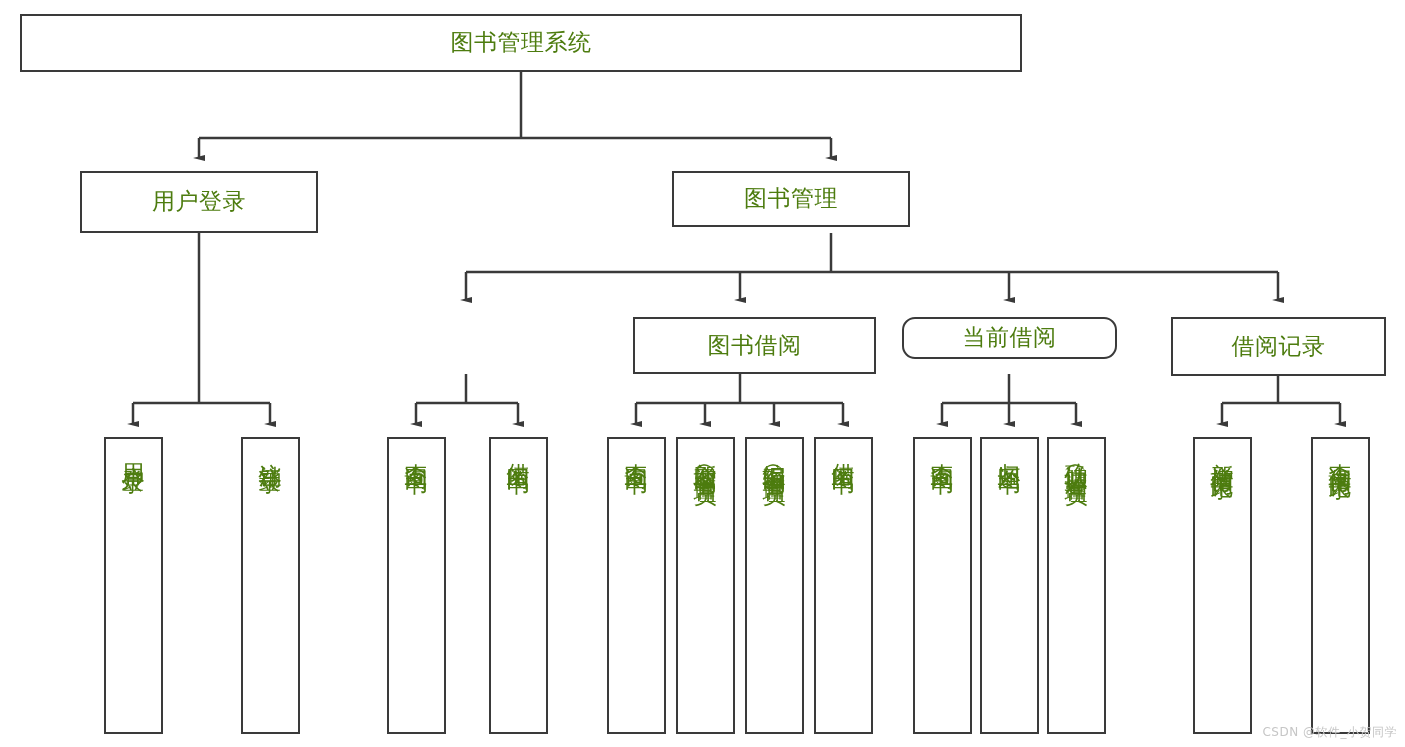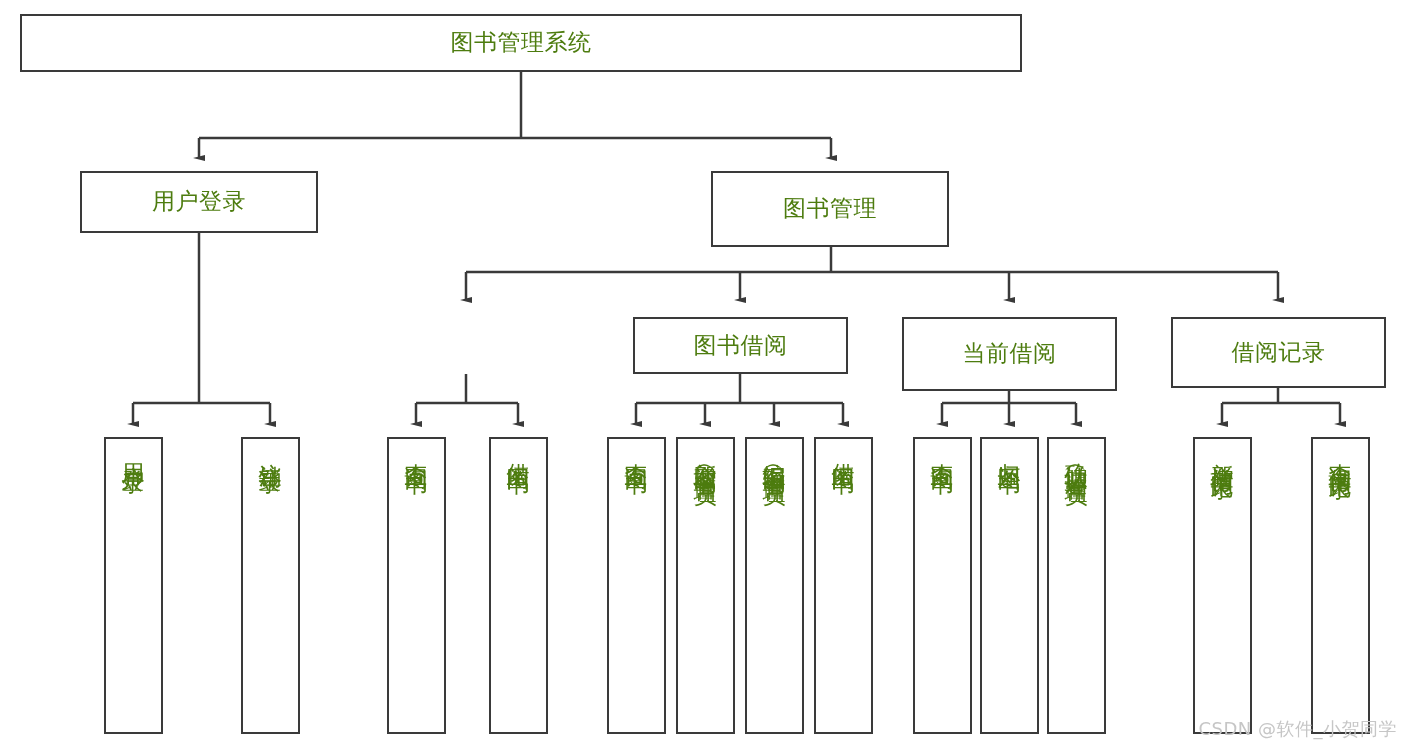--- a/index.html
+++ b/index.html
@@ -59,21 +59,21 @@
     text-orientation: upright;
     font-size: 23px;
     line-height: 1.05;
     letter-spacing: 3px;
     white-space: nowrap;
   }
   .watermark {
     position: absolute;
     right: 8px;
     bottom: 6px;
-    font-size: 18px;
+    font-size: 12px;
     color: #c6c6c6;
     letter-spacing: 0.5px;
     z-index: 3;
     user-select: none;
   }
 </style>
 </head>
 <body>
 
 <div id="canvas">
@@ -131,34 +131,34 @@
   </svg>
 
   <div class="node horiz" style="left:20px; top:14px; width:1002px; height:58px;">
     <span class="label">图书管理系统</span>
   </div>
 
   <div class="node horiz" style="left:80px; top:171px; width:238px; height:62px;">
     <span class="label">用户登录</span>
   </div>
 
-  <div class="node horiz" style="left:711px; top:171px; width:238px; height:76px;">
+  <div class="node horiz" style="left:672px; top:171px; width:238px; height:56px;">
     <span class="label">图书管理</span>
   </div>
 
 
-  <div class="node horiz" style="left:633px; top:317px; width:215px; height:57px;justify-content:center;">
+  <div class="node horiz" style="left:633px; top:317px; width:243px; height:57px;justify-content:center;">
     <span class="label">图书借阅</span>
   </div>
 
-  <div class="node horiz" style="left:902px; top:317px; width:215px; height:74px;">
+  <div class="node horiz" style="left:902px; top:317px; width:215px; height:42px;border-radius:13px;">
     <span class="label">当前借阅</span>
   </div>
 
-  <div class="node horiz" style="left:1171px; top:317px; width:215px; height:71px;">
+  <div class="node horiz" style="left:1171px; top:317px; width:215px; height:59px;">
     <span class="label">借阅记录</span>
   </div>
 
   <div class="node vert" style="left:104px; top:437px; width:59px; height:297px;">
     <span class="label">用户登录</span>
   </div>
 
   <div class="node vert" style="left:241px; top:437px; width:59px; height:297px;">
     <span class="label">注销登录</span>
   </div>

